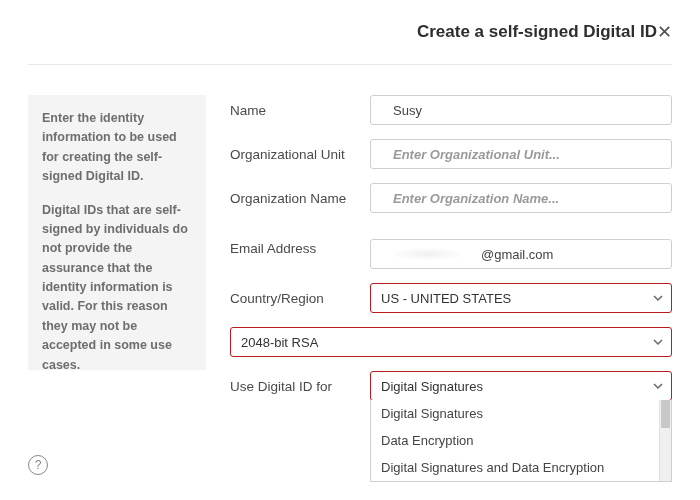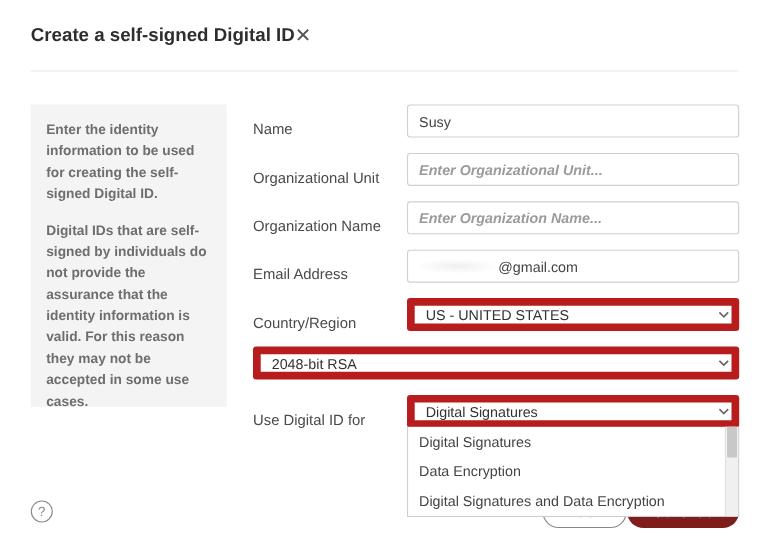--- a/index.html
+++ b/index.html
@@ -10,21 +10,21 @@
     width: 700px;
     height: 500px;
     overflow: hidden;
     position: relative;
   }
   .dialog {
     padding: 22px 28px 0 28px;
   }
   .dialog-header {
     display: flex;
-    justify-content: flex-start;
+    justify-content: flex-end;
     align-items: center;
     padding-bottom: 22px;
     border-bottom: 1px solid #e8e8e8;
   }
   .dialog-title {
     font-size: 17px;
     font-weight: 600;
     color: #2e2e2e;
   }
   .close-btn {
@@ -50,51 +50,51 @@
   }
   .info-panel p { margin-bottom: 14px; font-weight: bold; }
   .form-panel {
     flex: 1;
     display: flex;
     flex-direction: column;
     gap: 14px;
   }
   .form-row {
     display: flex;
-    align-items: flex-end;
+    align-items: center;
   }
   .form-label {
     width: 140px;
     font-size: 13.5px;
     color: #4a4a4a;
     flex-shrink: 0;
   }
   .text-input {
     flex: 1;
     height: 30px;
     border: 1px solid #cfcfcf;
     border-radius: 3px;
-    padding: 0 10px;
+    padding: 0 22px;
     font-size: 13px;
     color: #444;
     background: #fff;
   }
   .text-input::placeholder {
     color: #9a9a9a;
     font-style: italic;
     font-weight: 600;
   }
   .select-wrap {
     flex: 1;
     position: relative;
   }
   .select {
     width: 100%;
     height: 30px;
-    border: 7px solid #b91c1c;
+    border: 1px solid #b91c1c;
     border-radius: 3px;
     padding: 0 28px 0 10px;
     font-size: 13px;
     color: #333;
     background: #fff;
     display: flex;
     align-items: center;
     cursor: pointer;
   }
   .select-chevron {
@@ -225,21 +225,21 @@
         <input class="text-input" placeholder="Enter Organizational Unit..." style="">
       </div>
 
       <div class="form-row">
         <div class="form-label">Organization Name</div>
         <input class="text-input" placeholder="Enter Organization Name..." style="">
       </div>
 
       <div class="form-row">
         <div class="form-label">Email Address</div>
-        <div class="text-input" style="display:flex;align-items:center;gap:2px;">
+        <div class="text-input" style="display:flex;align-items:center;gap:18px;margin-top:12px;">
           <span class="email-redacted"></span>
           <span>@gmail.com</span>
         </div>
       </div>
 
       <div class="form-row">
         <div class="form-label">Country/Region</div>
         <div class="select-wrap">
           <div class="select">
             <span>US - UNITED STATES</span>

